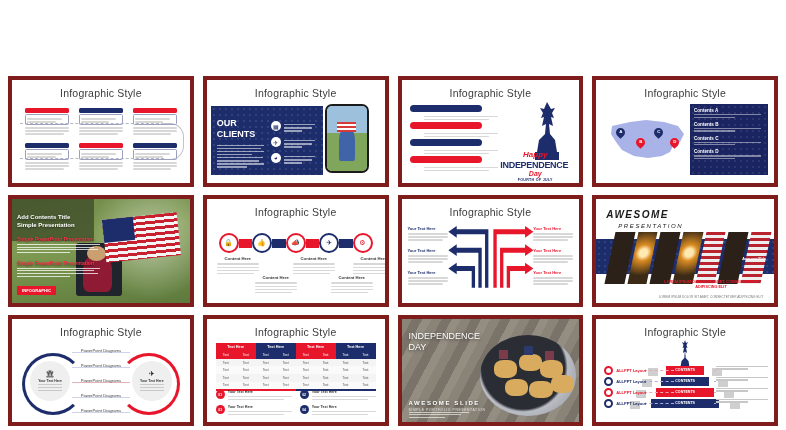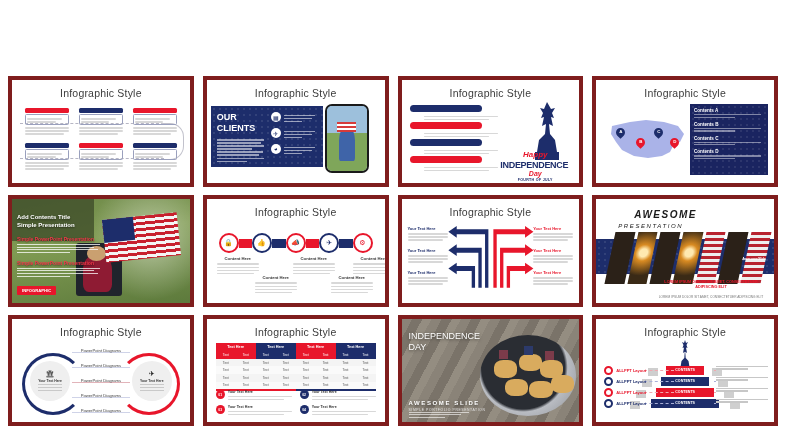--- a/index.html
+++ b/index.html
@@ -52,23 +52,23 @@
   .s1 .row{position:absolute;left:8px;right:8px;display:flex;justify-content:space-around;}
   .s1 .card{width:44px;}
   .s1 .hd{height:5px;border-radius:1.5px;margin-bottom:1px;}
   .s1 .bd{border:1px solid #9aa0bd;height:11px;border-radius:1.5px;padding:1.5px;box-sizing:border-box;}
   .s1 .cap{margin-top:2px;}
   .s1 .dash{position:absolute;height:0;border-top:1px dashed #b6b6c4;left:8px;right:26px;}
   .s1 .curve{position:absolute;right:6px;width:22px;border:1px solid #c2c2cc;border-left:none;border-radius:0 14px 14px 0;}
 
   
   .s2 .panel{
-    position:absolute;left:4px;top:26px;width:112px;bottom:16px;background:#1d2d6b;
+    position:absolute;left:4px;top:26px;width:112px;bottom:8px;background:#1d2d6b;
     background-image:radial-gradient(rgba(255,255,255,.10) .7px,transparent .8px);
-    background-size:6px 6px;padding:6px;box-sizing:border-box;display:flex;
+    background-size:6px 6px;padding:6px;box-sizing:border-box;display:flex;align-items:flex-end;
   }
   .s2 .hl{color:#fff;font-weight:bold;font-size:9px;line-height:11px;}
   .s2 .wl{background:rgba(255,255,255,.55);height:1.5px;margin:1.6px 0;}
   .s2 .ic{width:10px;height:10px;border-radius:50%;background:#fff;margin-bottom:6px;
     display:flex;align-items:center;justify-content:center;font-size:6px;color:#1d2d6b;}
   .s2 .phone{
     position:absolute;right:16px;top:24px;width:40px;bottom:10px;border:2px solid #1a1a1a;
     border-radius:7px;overflow:hidden;background:linear-gradient(#8fb6d8,#cfe0ef);
   }
   .s2 .phone .sky{position:absolute;inset:0;background:linear-gradient(#9dc0dc 0 42%,#7fa65a 42% 100%);}
@@ -130,21 +130,21 @@
   .s6 .cap{position:absolute;width:42px;}
   .s6 .ct{font-size:4.2px;font-weight:bold;color:#333;text-align:center;margin-bottom:2px;}
   .s7 .lbl{position:absolute;width:40px;}
   .s7 .lt{font-size:4px;font-weight:bold;margin-bottom:1.5px;}
 
   
   .s8{background:#fff;}
   .s8 .band{position:absolute;left:0;right:0;top:38%;height:34%;background:#1d2d6b;
     background-image:radial-gradient(rgba(255,255,255,.10) .7px,transparent .8px);background-size:6px 6px;}
   .s8 .aw{position:absolute;left:10px;top:10px;color:#1a1a1a;font-weight:bold;font-size:10px;
-    letter-spacing:1.5px;font-style:italic;margin-left:28px;}
+    letter-spacing:1.5px;font-style:italic;}
   .s8 .pr{position:absolute;left:22px;top:24px;color:#1a1a1a;font-size:6px;
     letter-spacing:1.6px;font-style:italic;}
   .s8 .slices{position:absolute;left:14px;right:8px;top:32%;height:50%;display:flex;gap:3px;transform:skewX(-12deg);}
   .s8 .sl{flex:1;background:#2b2118;overflow:hidden;}
   .s8 .sl.f{background:repeating-linear-gradient(180deg,#b8232f 0 3px,#eee 3px 6px);}
   .s8 .sl.w{background:radial-gradient(circle at 50% 40%,#ffe9b0 0 12%,#d98b22 25%,#3a2a16 70%);}
   .s8 .red-t{position:absolute;right:8px;bottom:13px;width:110px;text-align:center;
     color:#e8162b;font-size:3.8px;font-weight:bold;line-height:5px;}
   .s8 .gr-t{position:absolute;right:8px;bottom:3px;width:110px;text-align:center;
     color:#777;font-size:3.2px;line-height:4.2px;}

